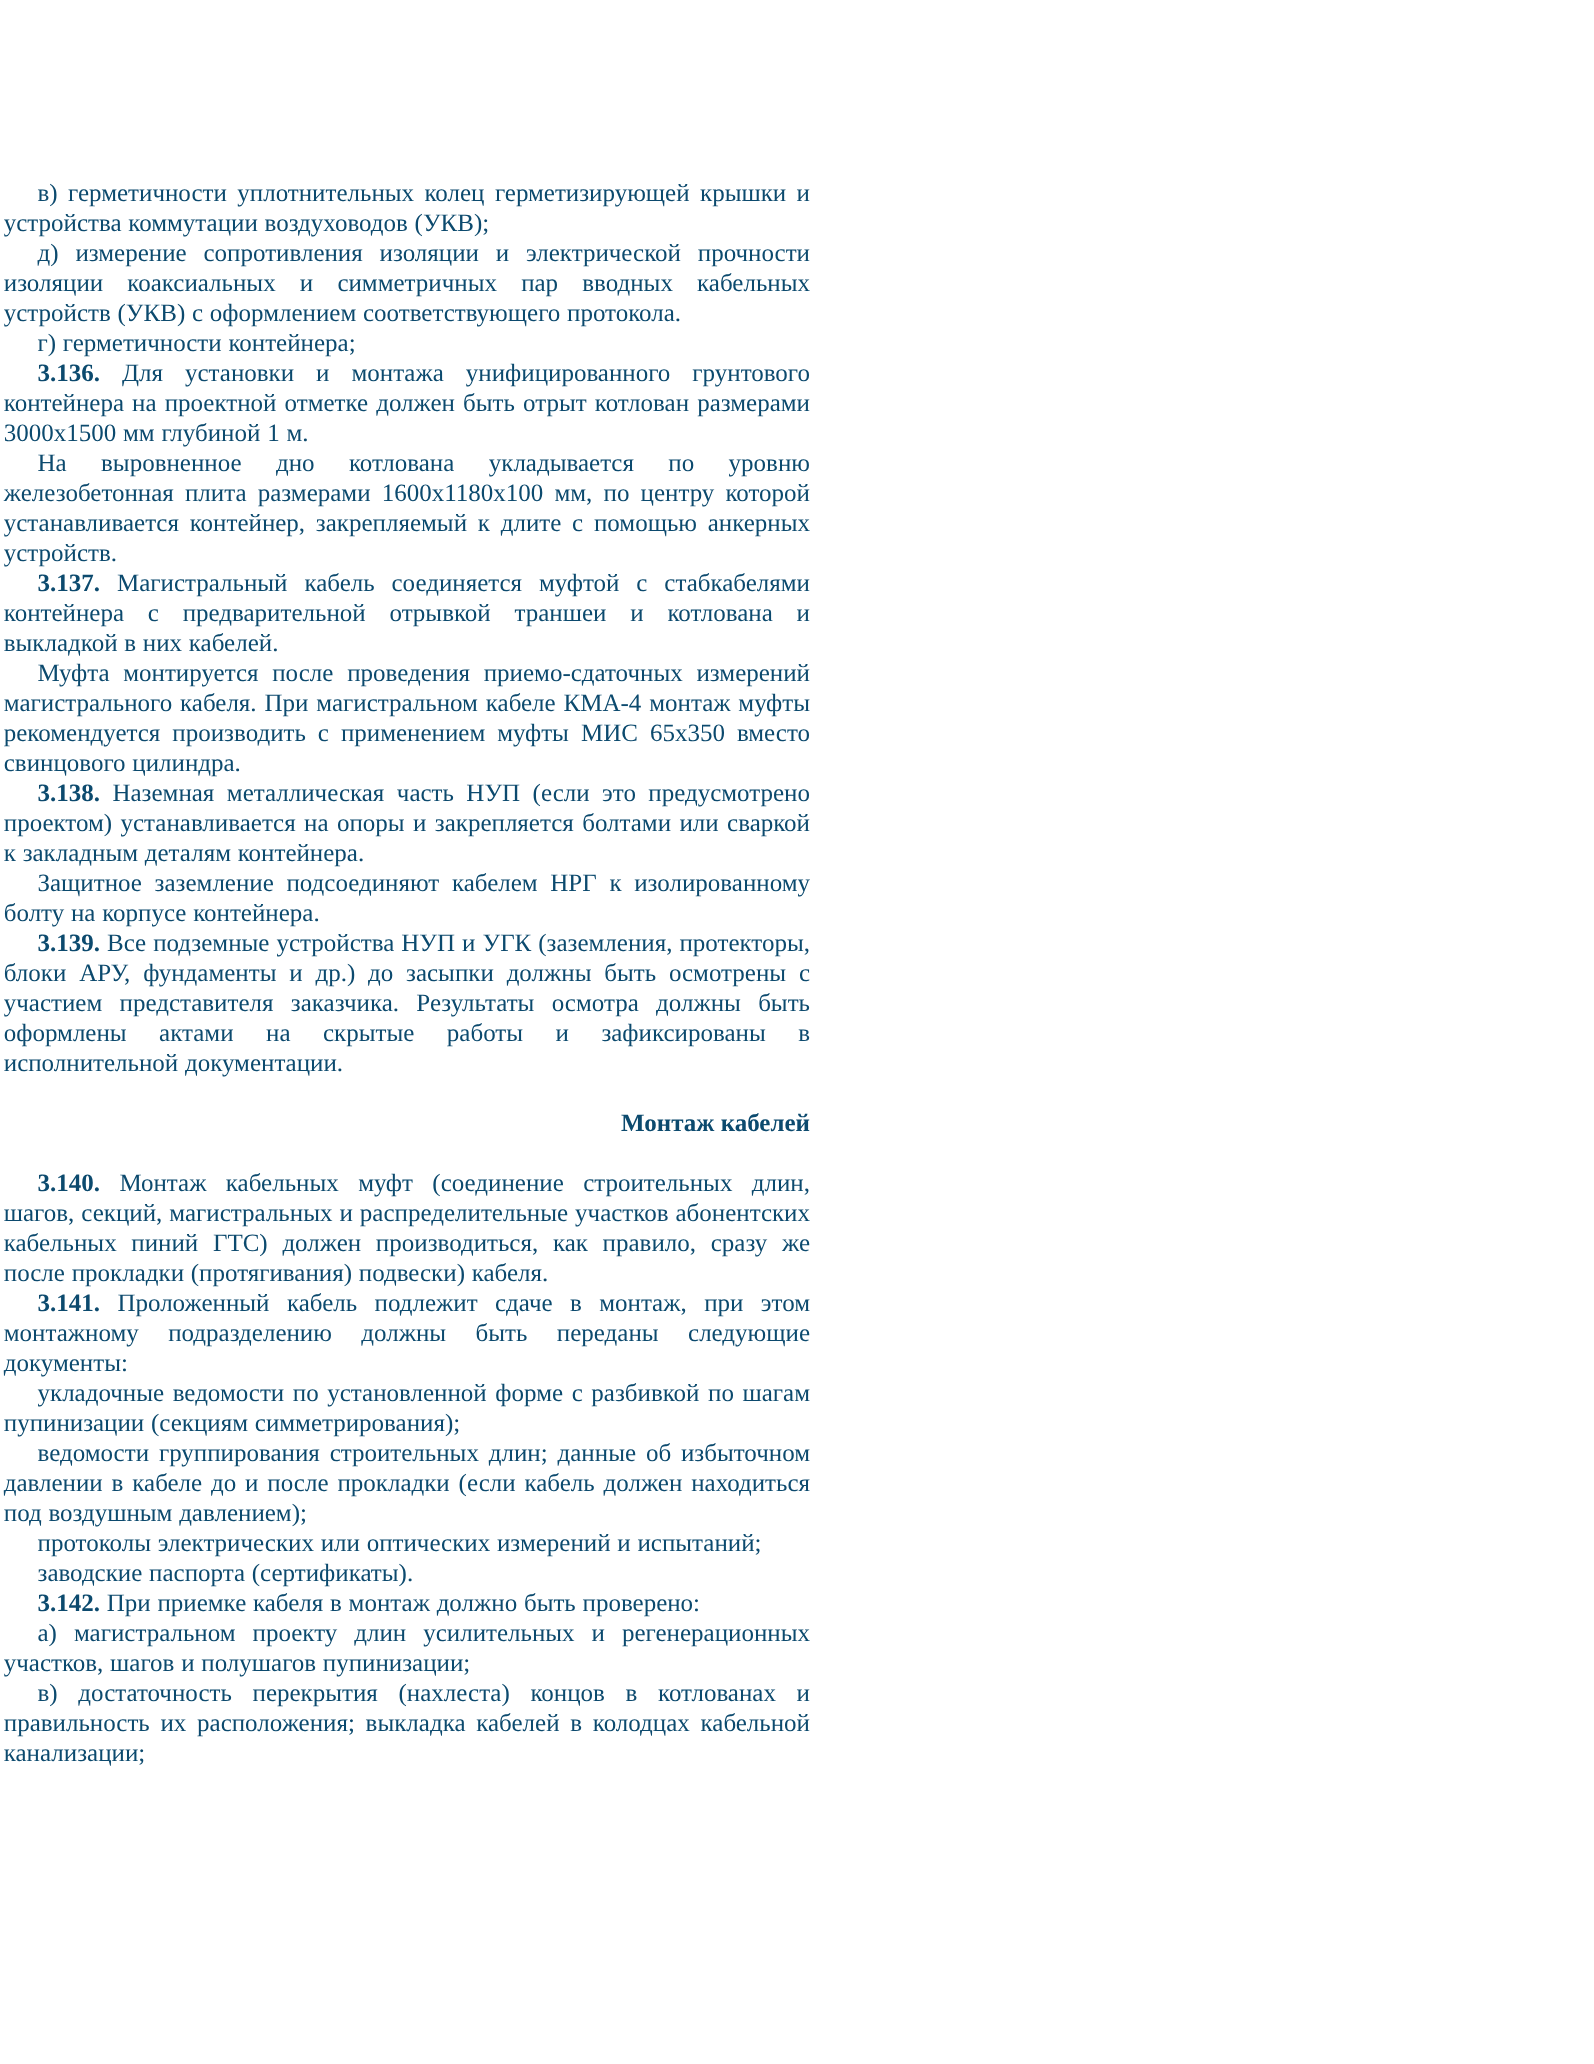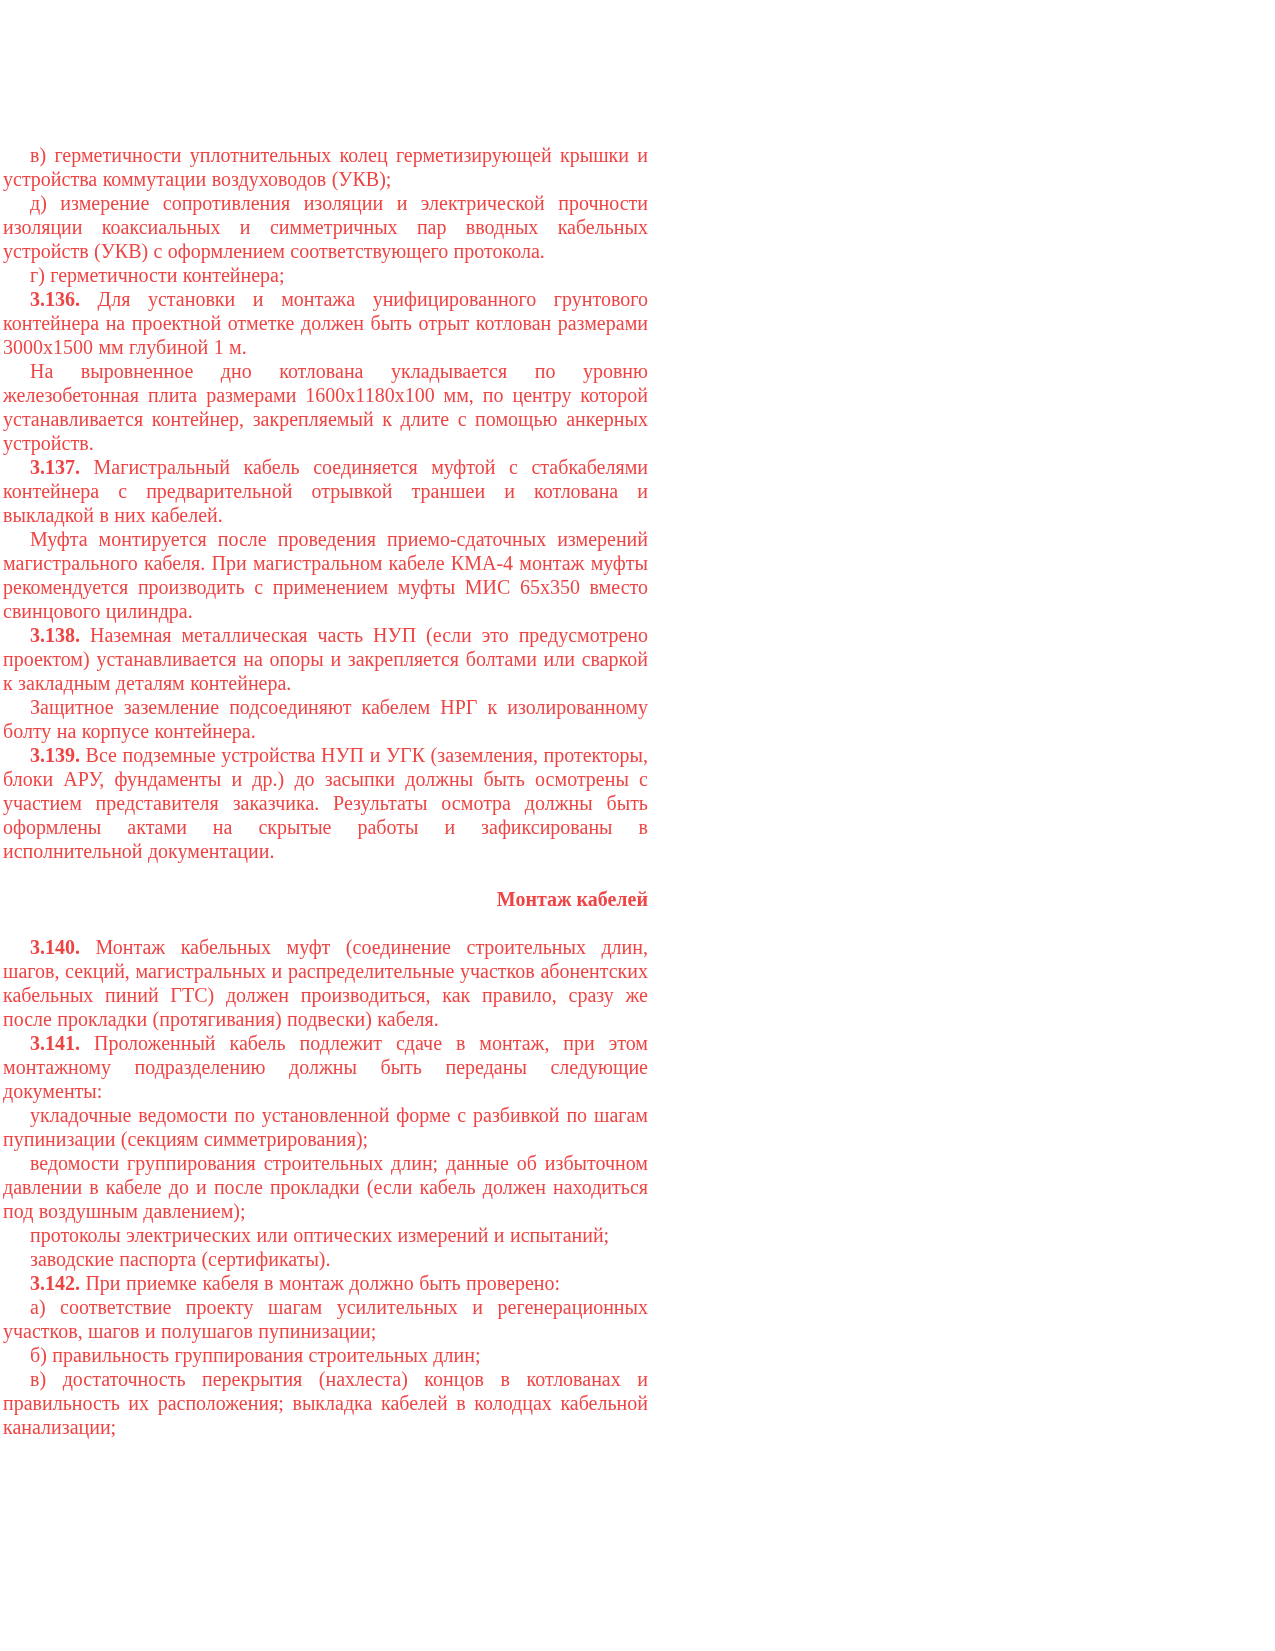--- a/index.html
+++ b/index.html
@@ -7,21 +7,21 @@
     padding: 0;
     background: #ffffff;
   }
   .page {
     position: relative;
     width: 1275px;
     height: 1651px;
     background: #ffffff;
     overflow: hidden;
     font-family: "Liberation Serif", "DejaVu Serif", serif;
-    color: #ef4444;
+    color: #0c4a6e;
   }
   .text-column {
     position: absolute;
     left: 3px;
     top: 143px;
     width: 645px;
   }
   .para {
     margin: 0;
     font-size: 20px;
@@ -61,18 +61,17 @@
 
     <h3 class="heading">Монтаж кабелей</h3>
 
     <p class="para"><b class="num">3.140.</b><span> Монтаж кабельных муфт (соединение строительных длин, шагов, секций, магистральных и распределительные участков абонентских кабельных пиний ГТС) должен производиться, как правило, сразу же после прокладки (протягивания) подвески) кабеля.</span></p>
     <p class="para"><b class="num">3.141.</b><span> Проложенный кабель подлежит сдаче в монтаж, при этом монтажному подразделению должны быть переданы следующие документы:</span></p>
     <p class="para"><b class="num"></b><span>укладочные ведомости по установленной форме с разбивкой по шагам пупинизации (секциям симметрирования);</span></p>
     <p class="para"><b class="num"></b><span>ведомости группирования строительных длин; данные об избыточном давлении в кабеле до и после прокладки (если кабель должен находиться под воздушным давлением);</span></p>
     <p class="para"><b class="num"></b><span>протоколы электрических или оптических измерений и испытаний;</span></p>
     <p class="para"><b class="num"></b><span>заводские паспорта (сертификаты).</span></p>
     <p class="para"><b class="num">3.142.</b><span> При приемке кабеля в монтаж должно быть проверено:</span></p>
-    <p class="para"><b class="num"></b><span>а) соответствие проекту шагам усилительных и регенерационных участков, шагов и полушагов пупинизации;</span></p>
-    <p class="para"><b class="num"></b><span>б) правильность группирования строительных длин;</span></p>
+    <p class="para"><b class="num"></b><span>а) магистральном проекту длин усилительных и регенерационных участков, шагов и полушагов пупинизации;</span></p>
     <p class="para"><b class="num"></b><span>в) достаточность перекрытия (нахлеста) концов в котлованах и правильность их расположения; выкладка кабелей в колодцах кабельной канализации;</span></p>
 
   </div>
 </div>
 
 </body></html>

